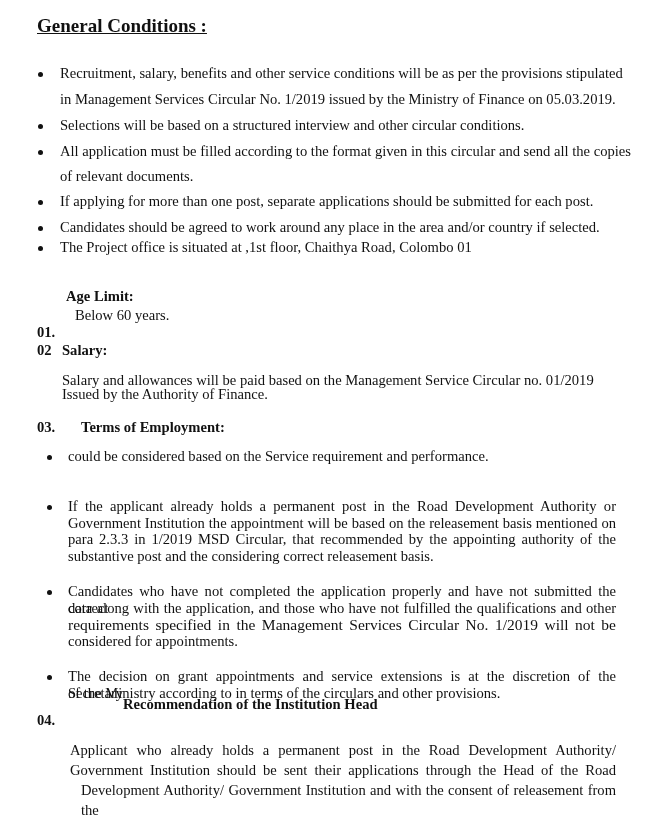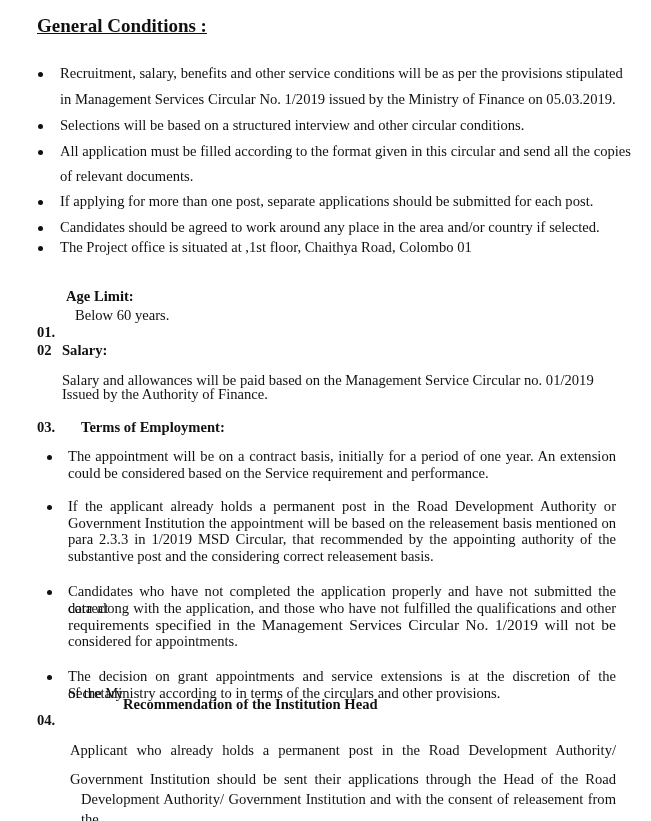--- a/index.html
+++ b/index.html
@@ -62,21 +62,20 @@
 <div class="abs" style="left:62px; top:372px;">Salary and allowances will be paid based on the Management Service Circular no. 01/2019</div>
 <div class="abs" style="left:62px; top:386px;">Issued by the Authority of Finance.</div>
 
 <div class="abs bold" style="left:37px; top:419px;">03.</div>
 <div class="abs bold" style="left:81px; top:419px;">Terms of Employment:</div>
 
 <div>
   <div>
     <span class="bullet" style="left:47px; top:455px;"></span>
     <div class="just" style="left:68px; top:448px; width:548px;">
-      <span class="line">The appointment will be on a contract basis, initially for a period of one year. An extension</span>
       <span class="line last">could be considered based on the Service requirement and performance.</span>
     </div>
   </div>
   <div>
     <span class="bullet" style="left:47px; top:505px;"></span>
     <div class="just" style="left:68px; top:498px; width:548px;">
       <span class="line">If the applicant already holds a permanent post in the Road Development Authority or</span>
       <span class="line">Government Institution the appointment will be based on the releasement basis mentioned on</span>
       <span class="line">para 2.3.3 in 1/2019 MSD Circular, that recommended by the appointing authority of the</span>
       <span class="line last">substantive post and the considering correct releasement basis.</span>
@@ -97,15 +96,15 @@
       <span class="line">The decision on grant appointments and service extensions is at the discretion of the Secretary</span>
       <span class="line last">of the Ministry according to in terms of the circulars and other provisions.</span>
     </div>
   </div>
 </div>
 
 <div class="abs bold" style="left:37px; top:712px;">04.</div>
 <div class="abs bold" style="left:95px; top:696px;margin-left:28px;">Recommendation of the Institution Head</div>
 <div class="just" style="left:70px; top:740px; width:546px; line-height:20px;">
   <span class="line" style="height:20px;">Applicant who already holds a permanent post in the Road Development Authority/</span>
-  <span class="line" style="height:20px;margin-top:9px;">Government Institution should be sent their applications through the Head of the Road</span>
+  <span class="line" style="height:20px;">Government Institution should be sent their applications through the Head of the Road</span>
   <span class="line" style="height:20px;margin-left:11px;">Development Authority/ Government Institution and with the consent of releasement from the</span>
 </div>
 
 </body></html>

